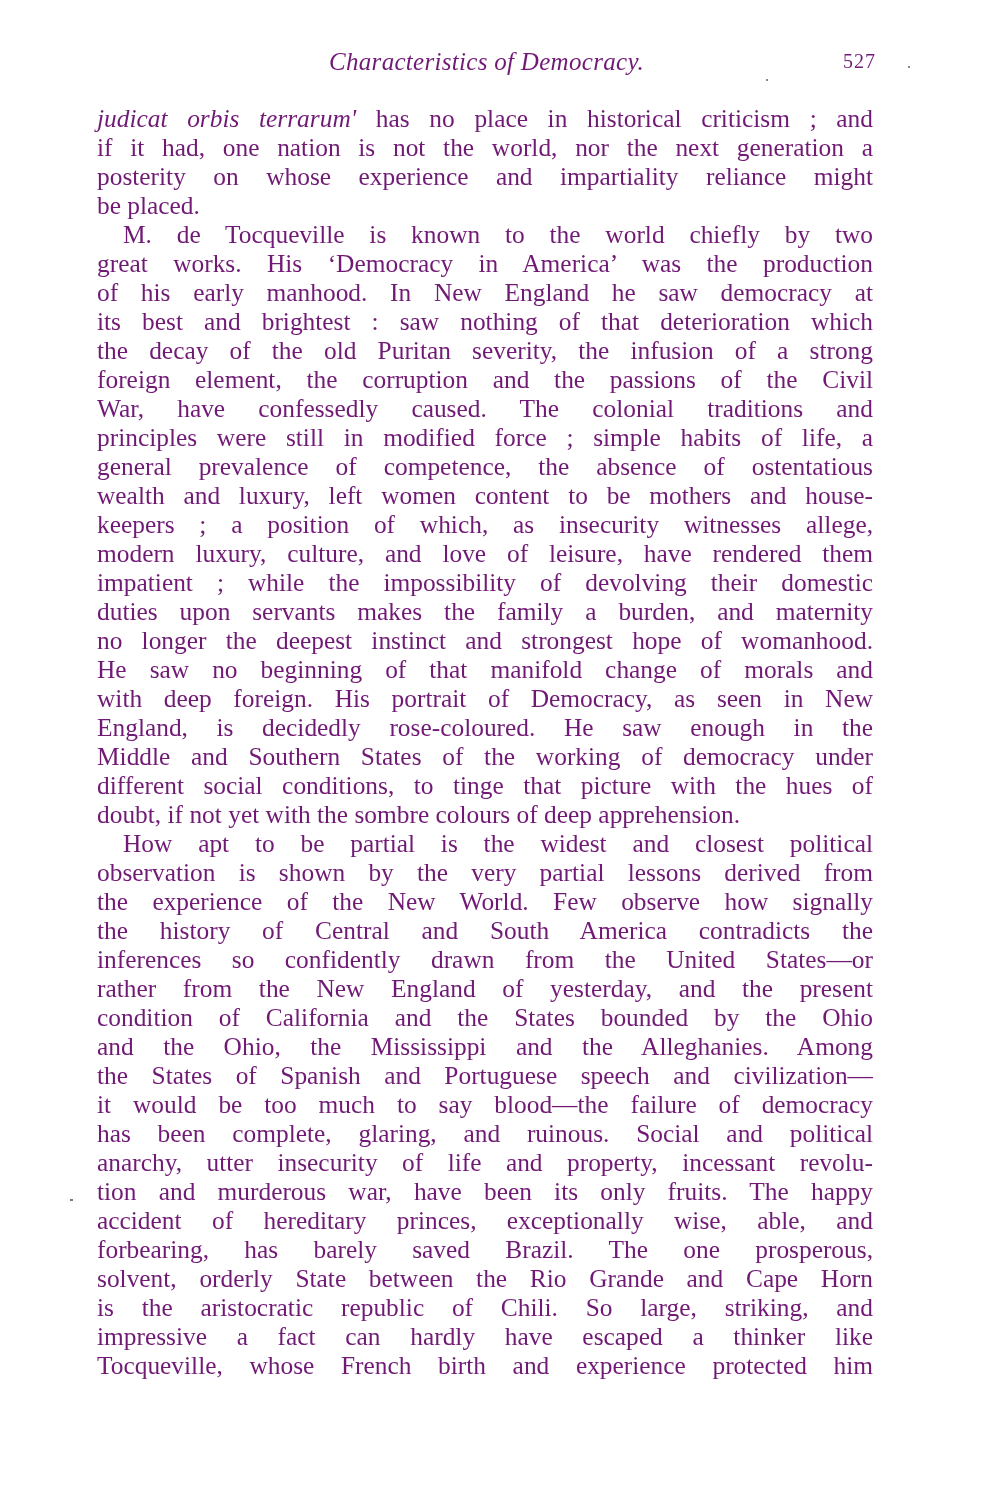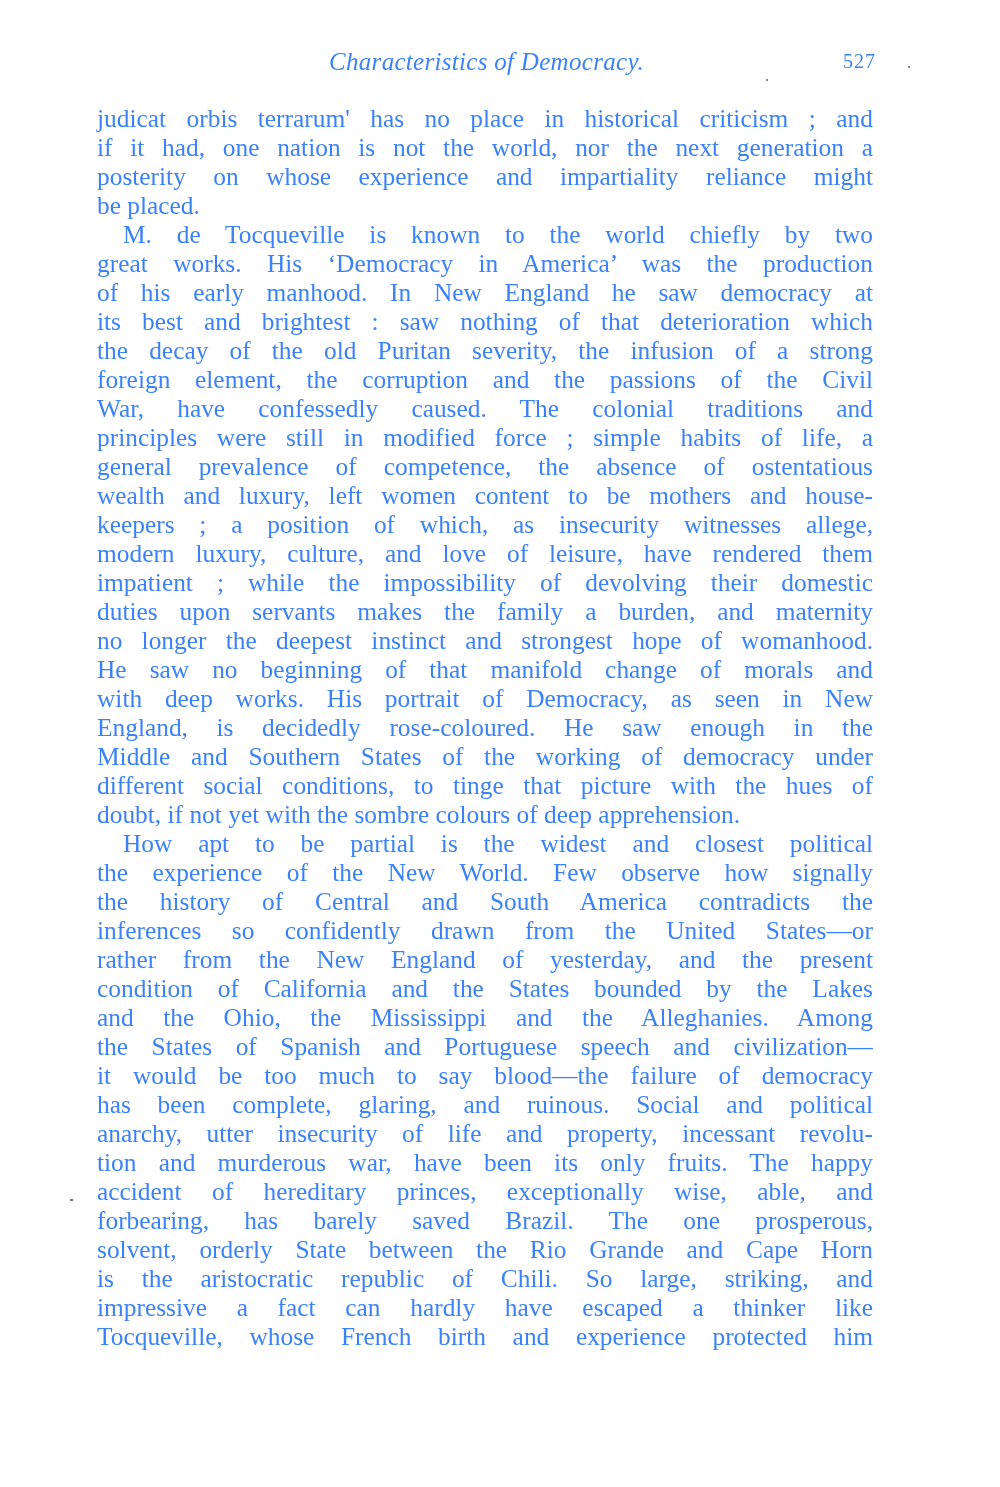--- a/index.html
+++ b/index.html
@@ -1,19 +1,19 @@
 <!DOCTYPE html>
 <html><head>
 <meta charset="utf-8">
 <style>
   html, body { margin: 0; padding: 0; background: #ffffff; }
   body { width: 1000px; height: 1487px; position: relative; overflow: hidden; }
   .page {
     position: absolute; left: 0; top: 0; width: 1000px; height: 1487px;
-    background: #ffffff; color: #3b82f6;
+    background: #ffffff; color: #701a75;
     font-family: "Liberation Serif", "DejaVu Serif", serif;
   }
   .running-head {
     position: absolute; top: 46px; left: 97px; width: 779px; height: 36px;
   }
   .running-title {
     position: absolute; left: 0; right: 0; text-align: center;
     font-style: italic; font-size: 25px; letter-spacing: 0.3px; top: 2px;
   }
   .page-number {
@@ -22,21 +22,21 @@
   .body-text {
     position: absolute; left: 97px; top: 104px; width: 776px;
     font-size: 25.4px;
   }
   .line {
     display: block; height: 29px; line-height: 29px; white-space: nowrap;
     text-align: justify; text-align-last: justify;
   }
   .line.last { text-align-last: left; }
   .line.indent { padding-left: 26px; }
-  .it { }
+  .it { font-style: italic; }
   .margin-dot {
     position: absolute; left: 70px; top: 1199px; width: 3px; height: 2px; background: #777;
   }
   .speck { position: absolute; width: 2px; height: 2px; background: #888; }
 </style>
 </head>
 <body>
 
 <div class="page">
   <div class="running-head">
@@ -61,33 +61,34 @@
         <span class="line" style="white-space: nowrap;"><span>War, have confessedly caused. The colonial traditions and</span></span>
         <span class="line" style="white-space: nowrap;"><span>principles were still in modified force ; simple habits of life, a</span></span>
         <span class="line" style="white-space: nowrap;"><span>general prevalence of competence, the absence of ostentatious</span></span>
         <span class="line" style="white-space: nowrap;"><span>wealth and luxury, left women content to be mothers and house-</span></span>
         <span class="line" style="white-space: nowrap;"><span>keepers ; a position of which, as insecurity witnesses allege,</span></span>
         <span class="line" style="white-space: nowrap;"><span>modern luxury, culture, and love of leisure, have rendered them</span></span>
         <span class="line" style="white-space: nowrap;"><span>impatient ; while the impossibility of devolving their domestic</span></span>
         <span class="line" style="white-space: nowrap;"><span>duties upon servants makes the family a burden, and maternity</span></span>
         <span class="line" style="white-space: nowrap;"><span>no longer the deepest instinct and strongest hope of womanhood.</span></span>
         <span class="line" style="white-space: nowrap;"><span>He saw no beginning of that manifold change of morals and</span></span>
-        <span class="line" style="white-space: nowrap;"><span>with deep works. His portrait of Democracy, as seen in New</span></span>
+        <span class="line" style="white-space: nowrap;"><span>with deep foreign. His portrait of Democracy, as seen in New</span></span>
         <span class="line" style="white-space: nowrap;"><span>England, is decidedly rose-coloured. He saw enough in the</span></span>
         <span class="line" style="white-space: nowrap;"><span>Middle and Southern States of the working of democracy under</span></span>
         <span class="line" style="white-space: nowrap;"><span>different social conditions, to tinge that picture with the hues of</span></span>
         <span class="line last"><span>doubt, if not yet with the sombre colours of deep apprehension.</span></span>
       </div>
       <div>
         <span class="line indent" style="white-space: nowrap;"><span>How apt to be partial is the widest and closest political</span></span>
+        <span class="line" style="white-space: nowrap;"><span>observation is shown by the very partial lessons derived from</span></span>
         <span class="line" style="white-space: nowrap;"><span>the experience of the New World. Few observe how signally</span></span>
         <span class="line" style="white-space: nowrap;"><span>the history of Central and South America contradicts the</span></span>
         <span class="line" style="white-space: nowrap;"><span>inferences so confidently drawn from the United States—or</span></span>
         <span class="line" style="white-space: nowrap;"><span>rather from the New England of yesterday, and the present</span></span>
-        <span class="line" style="white-space: nowrap;"><span>condition of California and the States bounded by the Lakes</span></span>
+        <span class="line" style="white-space: nowrap;"><span>condition of California and the States bounded by the Ohio</span></span>
         <span class="line" style="white-space: nowrap;"><span>and the Ohio, the Mississippi and the Alleghanies. Among</span></span>
         <span class="line" style="white-space: nowrap;"><span>the States of Spanish and Portuguese speech and civilization—</span></span>
         <span class="line" style="white-space: nowrap;"><span>it would be too much to say blood—the failure of democracy</span></span>
         <span class="line" style="white-space: nowrap;"><span>has been complete, glaring, and ruinous. Social and political</span></span>
         <span class="line" style="white-space: nowrap;"><span>anarchy, utter insecurity of life and property, incessant revolu-</span></span>
         <span class="line" style="white-space: nowrap;"><span>tion and murderous war, have been its only fruits. The happy</span></span>
         <span class="line" style="white-space: nowrap;"><span>accident of hereditary princes, exceptionally wise, able, and</span></span>
         <span class="line" style="white-space: nowrap;"><span>forbearing, has barely saved Brazil. The one prosperous,</span></span>
         <span class="line" style="white-space: nowrap;"><span>solvent, orderly State between the Rio Grande and Cape Horn</span></span>
         <span class="line" style="white-space: nowrap;"><span>is the aristocratic republic of Chili. So large, striking, and</span></span>

